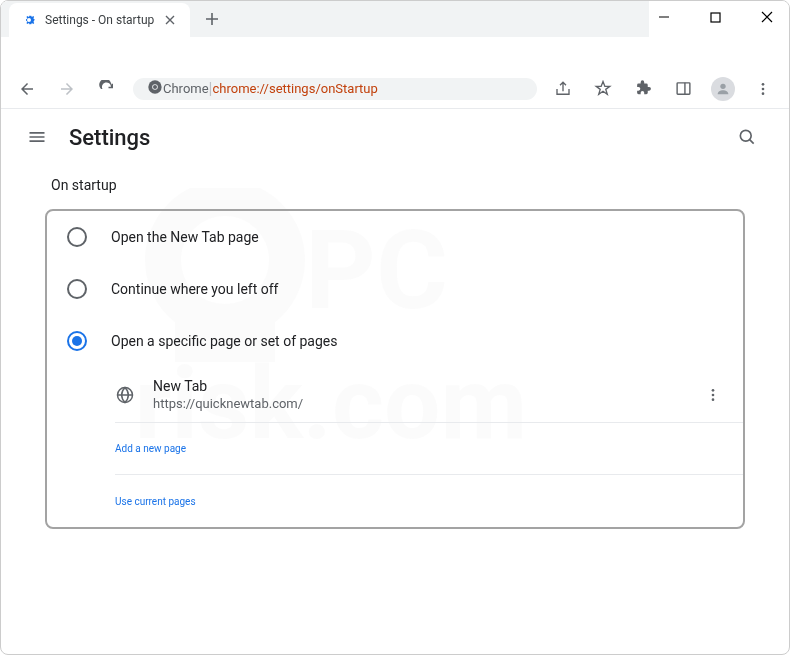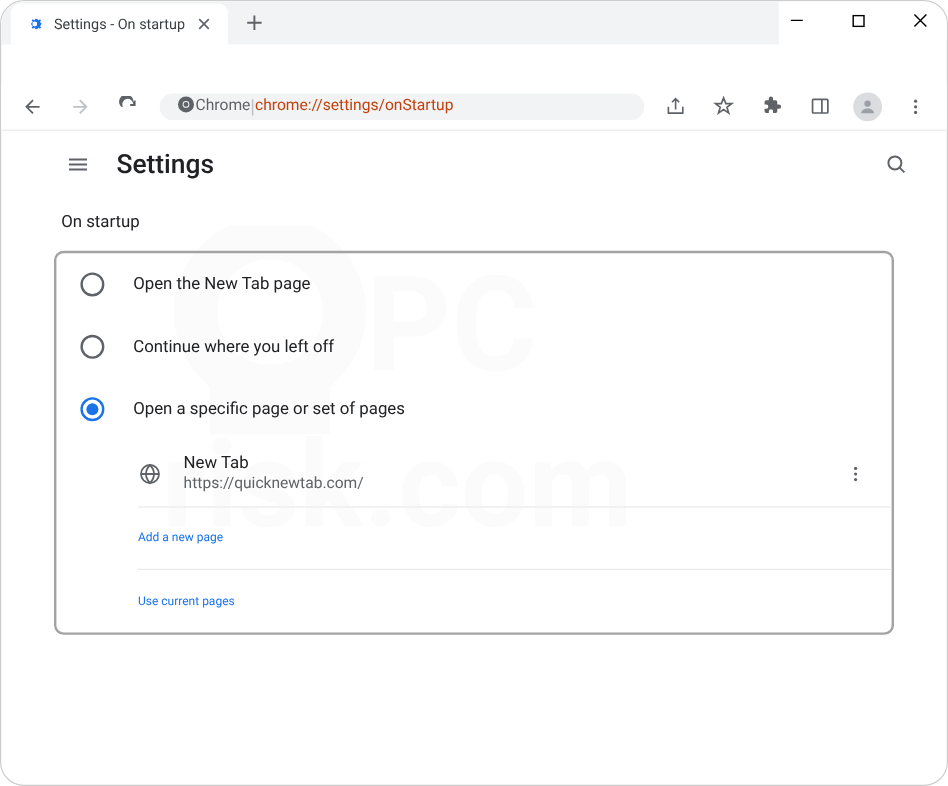--- a/index.html
+++ b/index.html
@@ -2,21 +2,21 @@
 <html><head>
   <meta charset="utf-8">
   <style>
     * { margin: 0; padding: 0; box-sizing: border-box; font-family: 'Segoe UI', Roboto, Arial, sans-serif; }
     body { width: 790px; height: 655px; background: #fff; position: relative; overflow: hidden; }
 
     
     .watermark { position: absolute; top: 50%; left: 50%; transform: translate(-50%, -50%); pointer-events: none; z-index: 0; opacity: 0.08; }
 
     
-    .window-frame { position: relative; width: 100%; height: 100%; border: 1px solid #ccc; border-radius: 20px; overflow: hidden; z-index: 1; }
+    .window-frame { position: relative; width: 100%; height: 100%; border: 1px solid #ccc; border-radius: 8px; overflow: hidden; z-index: 1; }
     .titlebar { display: flex; justify-content: flex-end; align-items: center; height: 32px; background: #fff; padding: 0 8px; gap: 24px; }
     .titlebar .win-btn { width: 36px; height: 28px; display: flex; align-items: center; justify-content: center; color: #444; cursor: pointer; }
 
     
     .tab-row { display: flex; align-items: center; height: 36px; background: #f1f3f4; padding-left: 8px; position: absolute; top: 0; left: 0; right: 140px; }
     .tab { display: flex; align-items: center; background: #fff; height: 34px; border-radius: 8px 8px 0 0; padding: 0 12px; gap: 8px; max-width: 220px; position: relative; margin-top: 2px; }
     .tab-icon { width: 16px; height: 16px; display: flex; align-items: center; justify-content: center; }
     .tab-title { font-size: 12px; color: #3c4043; white-space: nowrap; overflow: hidden; text-overflow: ellipsis; flex: 1; }
     .tab-close { width: 16px; height: 16px; display: flex; align-items: center; justify-content: center; color: #5f6368; cursor: pointer; border-radius: 50%; }
     .new-tab-btn { width: 28px; height: 28px; display: flex; align-items: center; justify-content: center; color: #5f6368; cursor: pointer; border-radius: 50%; margin-left: 8px; }
@@ -26,21 +26,21 @@
     .nav-btn { width: 28px; height: 28px; display: flex; align-items: center; justify-content: center; color: #5f6368; cursor: pointer; border-radius: 50%; }
     .nav-btn.disabled { color: #bdc1c6; cursor: default; }
     .omnibox { flex: 1; display: flex; align-items: center; height: 22px; background: #f1f3f4; border-radius: 15px; padding: 0 14px; gap: 0; }
     .omnibox .url-chip { display: flex; align-items: center; gap: 6px; font-size: 13px; color: #5f6368; }
     .omnibox .url-sep { color: #bdc1c6; }
     .omnibox .url-path { font-size: 13px; color: #c2410c; }
     .toolbar-icon { width: 28px; height: 28px; display: flex; align-items: center; justify-content: center; color: #5f6368; cursor: pointer; border-radius: 50%; }
     .avatar { width: 24px; height: 24px; background: #dadce0; border-radius: 50%; display: flex; align-items: center; justify-content: center; }
 
     
-    .settings-header { display: flex; align-items: center; height: 56px; padding: 0 24px; gap: 20px; margin-left: 28px; }
+    .settings-header { display: flex; align-items: center; height: 56px; padding: 0 24px; gap: 20px; }
     .menu-btn { width: 24px; height: 24px; display: flex; align-items: center; justify-content: center; color: #5f6368; cursor: pointer; }
     .settings-title { font-size: 22px; color: #202124; font-weight: 500; flex: 1; }
     .search-btn { width: 36px; height: 36px; display: flex; align-items: center; justify-content: center; color: #5f6368; cursor: pointer; border-radius: 50%; }
 
     
     .content { padding: 12px 44px; }
     .section-label { font-size: 14px; color: #202124; font-weight: 400; margin-bottom: 16px; padding-left: 6px; }
     .card { border: 2px solid #a3a3a3; border-radius: 8px; background: rgba(255,255,255,0.1); }
     .radio-row { display: flex; align-items: center; height: 52px; padding: 0 20px; gap: 24px; cursor: pointer; }
     .radio { width: 20px; height: 20px; border: 2px solid #5f6368; border-radius: 50%; display: flex; align-items: center; justify-content: center; flex-shrink: 0; }

